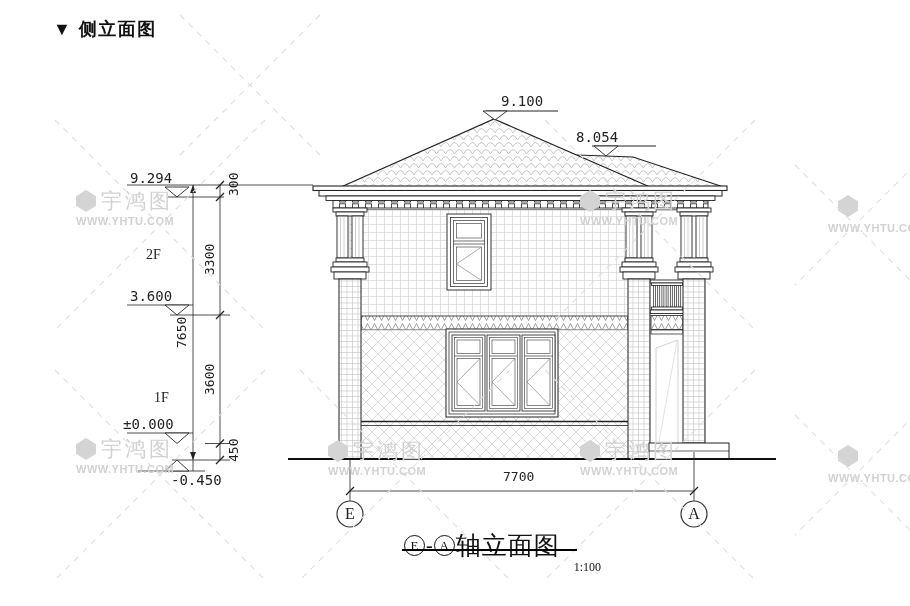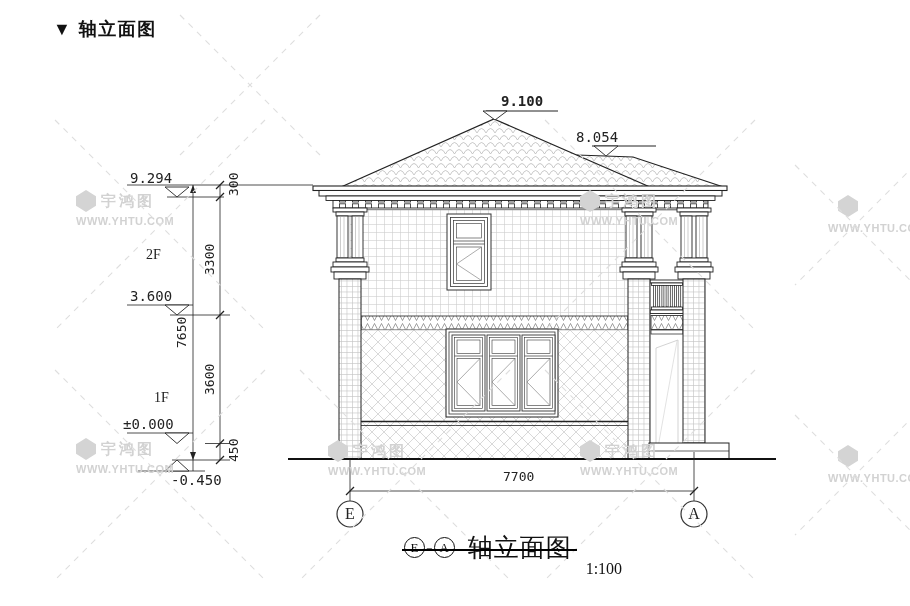--- a/index.html
+++ b/index.html
@@ -6,41 +6,41 @@
   .canvas{position:relative;width:910px;height:606px;background:#fff;overflow:hidden;
           font-family:"Liberation Sans",sans-serif;}
   .layer{position:absolute;left:0;top:0;}
   #svg-main{z-index:1;}
   #svg-overlay{z-index:2;pointer-events:none;}
   
   .wm{position:absolute;z-index:2;color:#d2d2d2;user-select:none;}
   .wm-row{display:flex;align-items:center;gap:5px;}
   .wm-icon{width:20px;height:22px;background:#d4d4d4;
            clip-path:polygon(50% 0,100% 28%,100% 72%,50% 100%,0 72%,0 28%);}
-  .wm-name{font-size:15px;font-weight:bold;letter-spacing:3px;line-height:22px;}
+  .wm-name{font-size:21px;font-weight:normal;letter-spacing:3px;line-height:22px;}
   .wm-url{font-size:11px;font-weight:bold;letter-spacing:.5px;margin-top:3px;}
   .wm-b{display:flex;flex-direction:column;align-items:flex-start;}
   .wm-b .wm-icon{margin-left:10px;margin-bottom:2px;}
   
   .lbl{position:absolute;z-index:3;color:#222;white-space:nowrap;}
   .dim{font-family:"DejaVu Sans Mono",monospace;font-size:13px;}
   .dim-lg{font-family:"DejaVu Sans Mono",monospace;font-size:14px;}
   .rot{transform-origin:0 0;transform:rotate(-90deg);}
   .floor{font-family:"Liberation Serif",serif;font-size:14px;}
   .axis-letter{font-family:"Liberation Serif",serif;font-size:16px;width:26px;height:26px;
                text-align:center;line-height:26px;}
   .page-title{font-size:18px;font-weight:bold;color:#111;letter-spacing:1.5px;}
   
   .caption{position:absolute;z-index:3;display:flex;align-items:center;color:#111;
            font-family:"Liberation Serif",serif;}
   .cap-circle{display:inline-block;width:19px;height:19px;border:1.4px solid #111;
               border-radius:50%;font-size:13px;line-height:19px;text-align:center;}
   .cap-sep{font-size:20px;margin:0 1px;}
-  .cap-title{font-size:25px;letter-spacing:1px;margin-left:13px;}
-  .cap-scale{font-size:16px;margin-left:14px;margin-top:44px;}
+  .cap-title{font-size:25px;letter-spacing:1px;margin-left:1px;}
+  .cap-scale{font-size:12px;margin-left:14px;margin-top:44px;}
   .cap-underline{position:absolute;z-index:3;background:#000;height:2.4px;}
 </style>
 </head>
 <body>
 
 <div class="canvas">
 
   <svg id="svg-main" class="layer" width="910" height="606" viewBox="0 0 910 606">
     <defs>
       <pattern id="pGrid8" width="8" height="8" patternUnits="userSpaceOnUse">
@@ -295,27 +295,27 @@
         <line x1="265" y1="370" x2="55" y2="580"></line>
       <line x1="300" y1="370" x2="510" y2="580"></line>
         <line x1="510" y1="370" x2="300" y2="580"></line>
       <line x1="545" y1="370" x2="755" y2="580"></line>
         <line x1="755" y1="370" x2="545" y2="580"></line>
       <line x1="795" y1="415" x2="915" y2="535"></line>
         <line x1="915" y1="415" x2="795" y2="535"></line>
     </g>
   </svg>
 
-  <div class="lbl page-title" style="left:53px;top:17px;">▼ 轴立面图</div>
+  <div class="lbl page-title" style="left:53px;top:17px;">▼ 侧立面图</div>
 
   <div class="lbl dim-lg" style="left:130px;top:170px;">9.294</div>
   <div class="lbl dim-lg" style="left:130px;top:288px;">3.600</div>
   <div class="lbl dim-lg" style="left:123px;top:416px;">±0.000</div>
   <div class="lbl dim-lg" style="left:137px;top:472px;margin-left:34px;">-0.450</div>
-  <div class="lbl dim-lg" style="left:501px;top:93px;font-weight:bold;">9.100</div>
+  <div class="lbl dim-lg" style="left:501px;top:93px;">9.100</div>
   <div class="lbl dim-lg" style="left:576px;top:129px;">8.054</div>
 
   <div class="lbl dim rot" style="left:226px;top:196px;">300</div>
   <div class="lbl dim rot" style="left:202px;top:275px;">3300</div>
   <div class="lbl dim rot" style="left:202px;top:395px;">3600</div>
   <div class="lbl dim rot" style="left:226px;top:462px;">450</div>
   <div class="lbl dim rot" style="left:174px;top:348px;">7650</div>
   <div class="lbl dim" style="left:503px;top:469px;">7700</div>
 
   <div class="lbl floor" style="left:146px;top:247px;">2F</div>

